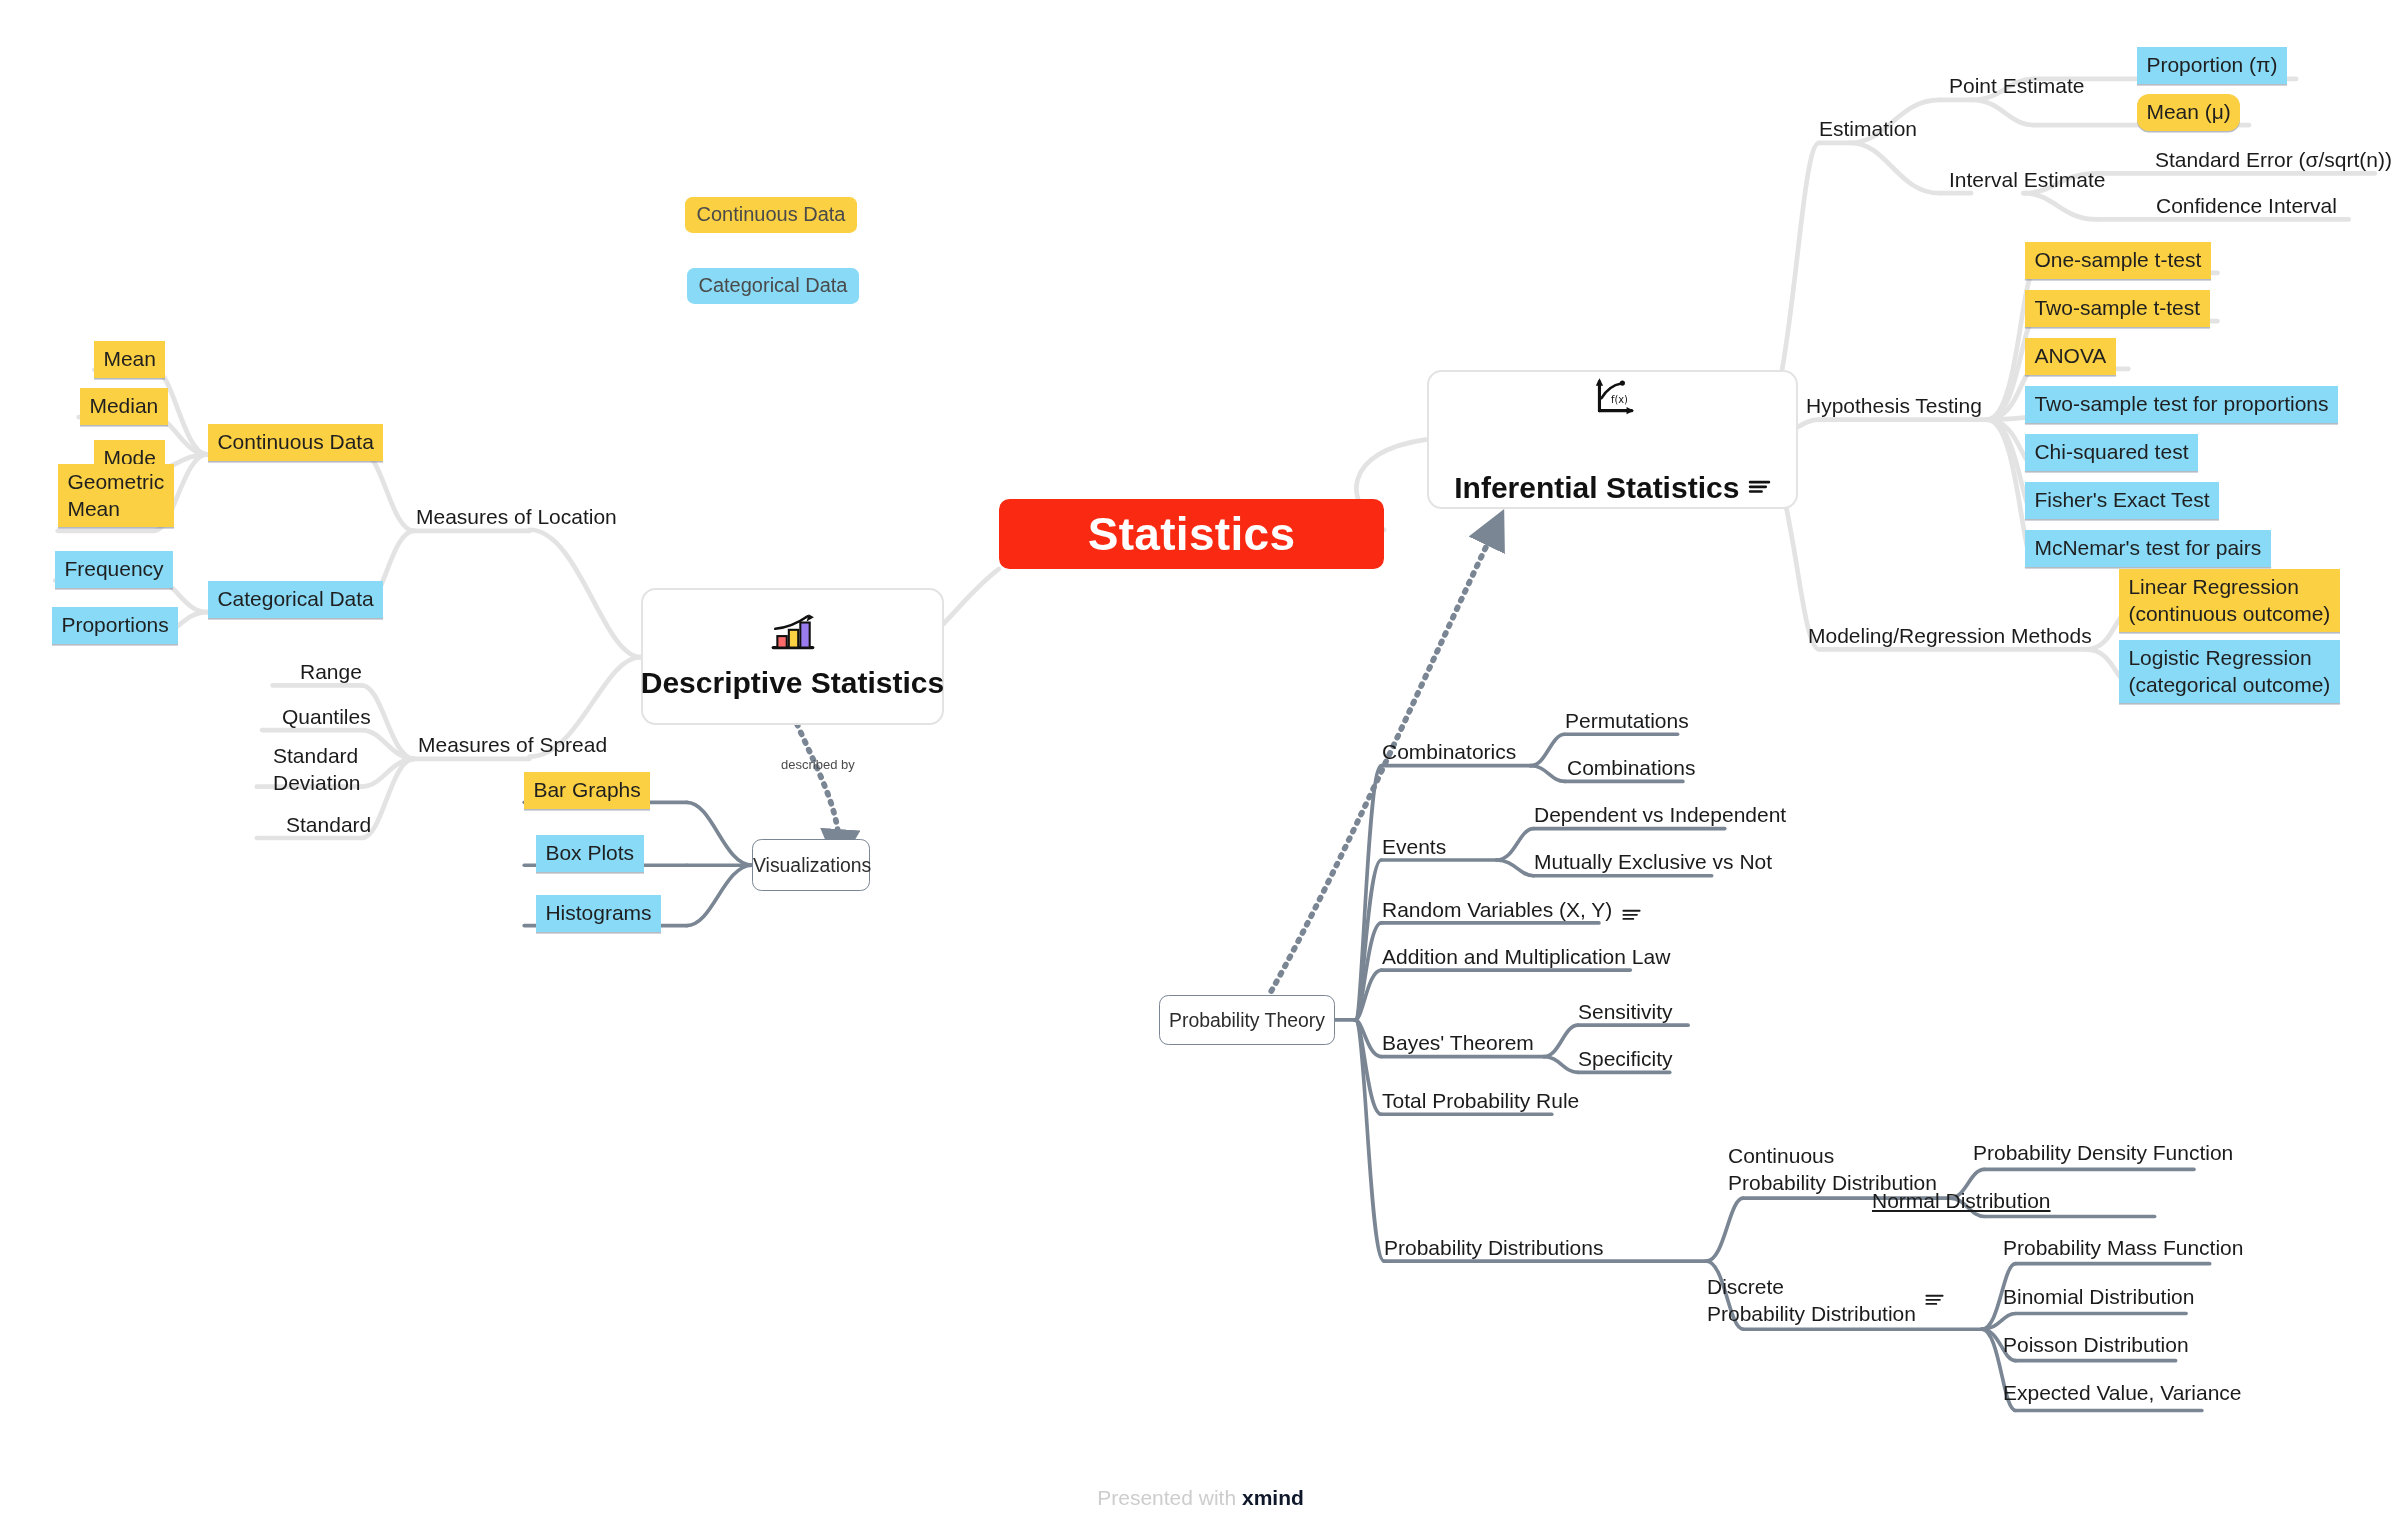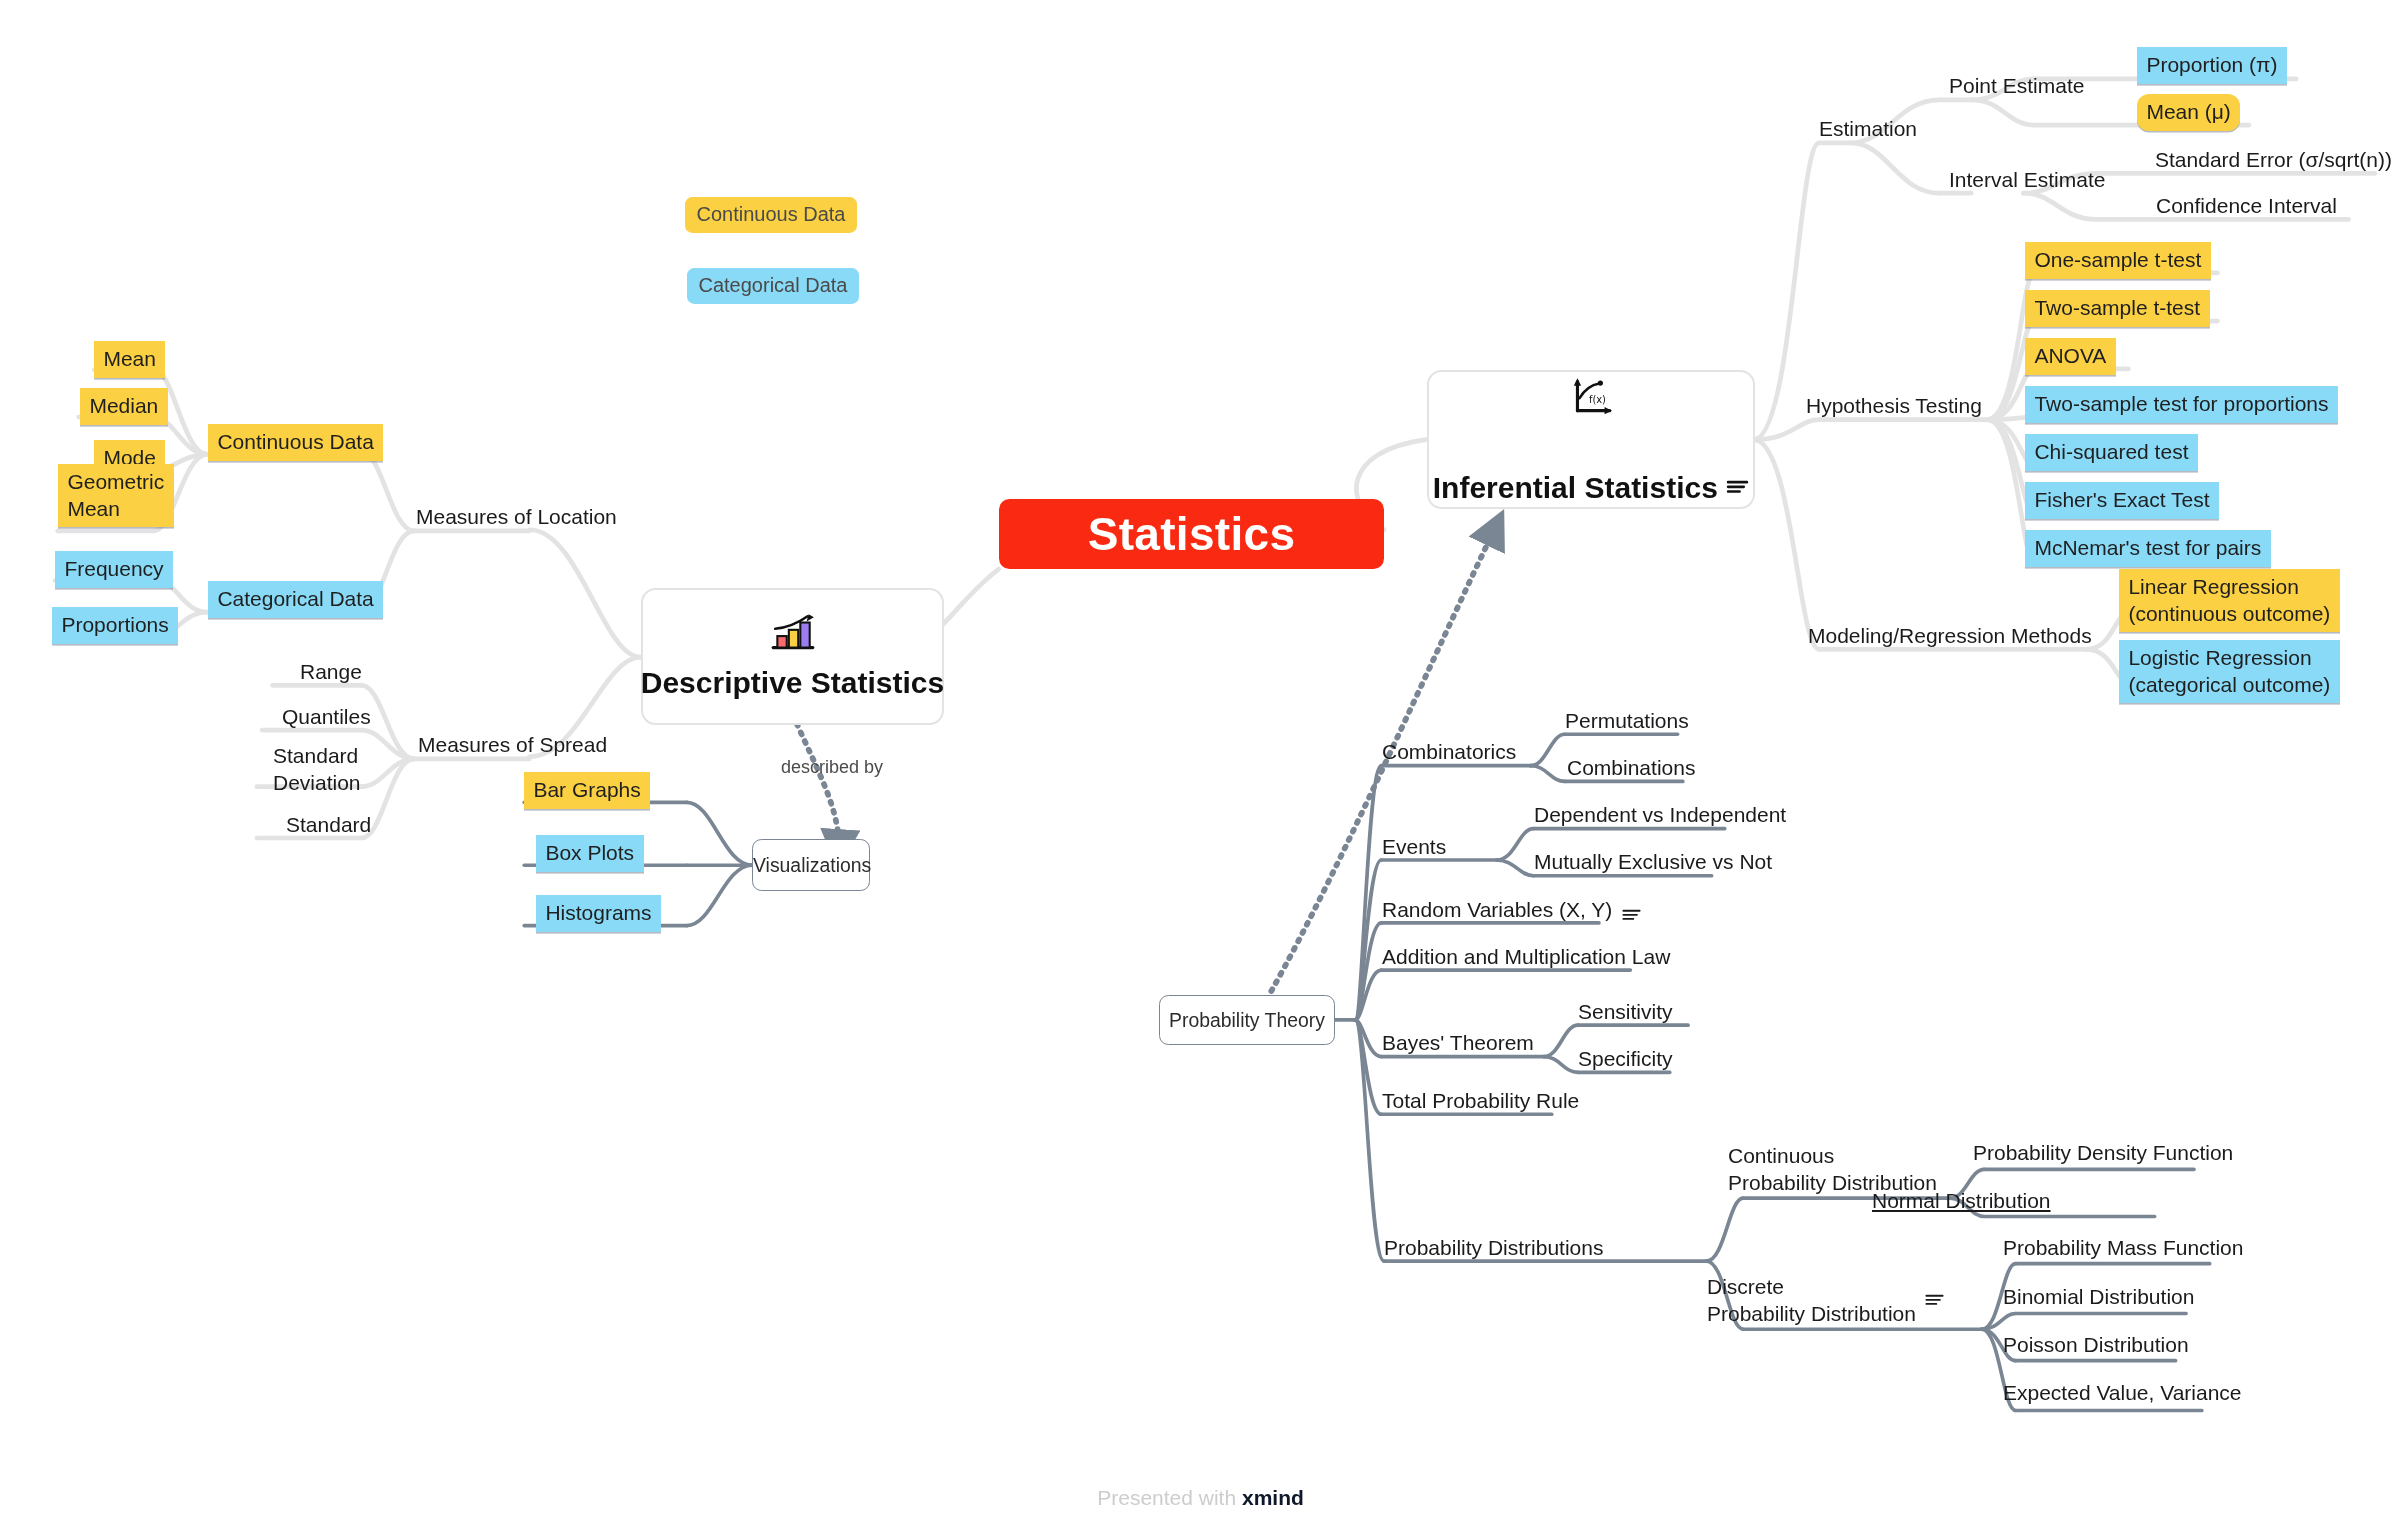--- a/index.html
+++ b/index.html
@@ -33,21 +33,21 @@
         justify-content:center;align-items:center;}
   .card .cardtitle{font-size:30px;font-weight:bold;color:#111;text-align:center;white-space:nowrap;}
   .card .cardicon{margin-bottom:8.4px;}
 
   
   .outline-box{background:#fff;border:1.6px solid #7b8694;border-radius:9.4px;justify-content:center;}
   .outline-box .lbl{font-size:19.4px;color:#2c2c2c;text-align:center;white-space:nowrap;}
 
   .notes-ico{display:inline-block;vertical-align:middle;margin-left:8.4px;}
 
-  #relation-label{position:absolute;font-size:18px;color:#4b4b4b;white-space:nowrap;}
+  #relation-label{position:absolute;font-size:13px;color:#4b4b4b;white-space:nowrap;}
 
   #footer{position:absolute;left:0;width:2401px;text-align:center;color:#cdcdcd;font-size:21px;}
   #footer b{color:#0f172a;font-weight:bold;}
 </style>
 </head>
 <body>
 
 <div id="stage">
 
   <svg id="wires" viewBox="0 0 4580 2906">
@@ -232,21 +232,21 @@
         <rect x="16" y="44" width="18" height="22" fill="#FB6B6B" stroke="#111" stroke-width="4"></rect>
         <rect x="38" y="32" width="18" height="34" fill="#FBD043" stroke="#111" stroke-width="4"></rect>
         <rect x="60" y="18" width="18" height="48" fill="#9B7BF0" stroke="#111" stroke-width="4"></rect>
         <path d="M12 30 C 34 28, 54 20, 74 6" stroke="#111" stroke-width="5" fill="none" stroke-linecap="round"></path>
         <polygon points="76,2 86,8 72,16" fill="#111"></polygon>
       </svg>
     </span>
     <span class="cardtitle">Descriptive Statistics</span>
   </div>
 
-  <div class="node card" style="left:1427px;top:370px;width:328px;height:139px;gap:44px;">
+  <div class="node card" style="left:1427px;top:370px;width:371px;height:139px;gap:44px;">
     <span class="cardicon">
       <svg width="50" height="42" viewBox="0 0 96 80">
         <path d="M22 70 L84 70" stroke="#111" stroke-width="6" fill="none" stroke-linecap="round"></path>
         <polygon points="88,70 74,63 74,77" fill="#111"></polygon>
         <path d="M22 70 L22 14" stroke="#111" stroke-width="6" fill="none" stroke-linecap="round"></path>
         <polygon points="22,8 15,22 29,22" fill="#111"></polygon>
         <path d="M26 46 C 38 26, 52 20, 64 18" stroke="#111" stroke-width="5" fill="none" stroke-linecap="round"></path>
         <circle cx="66" cy="17" r="5" fill="#111"></circle>
         <text x="44" y="56" font-family="DejaVu Sans, sans-serif" font-size="19" fill="#111">f(x)</text>
       </svg>

